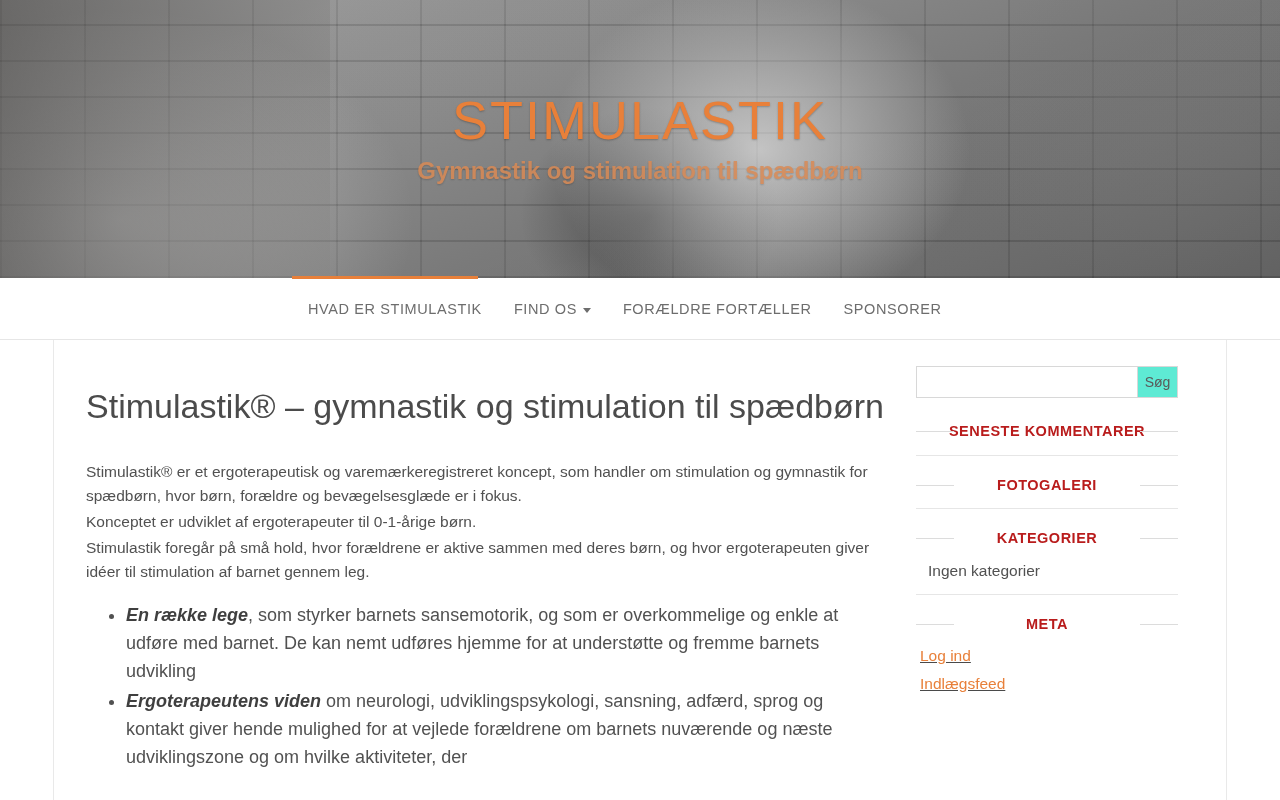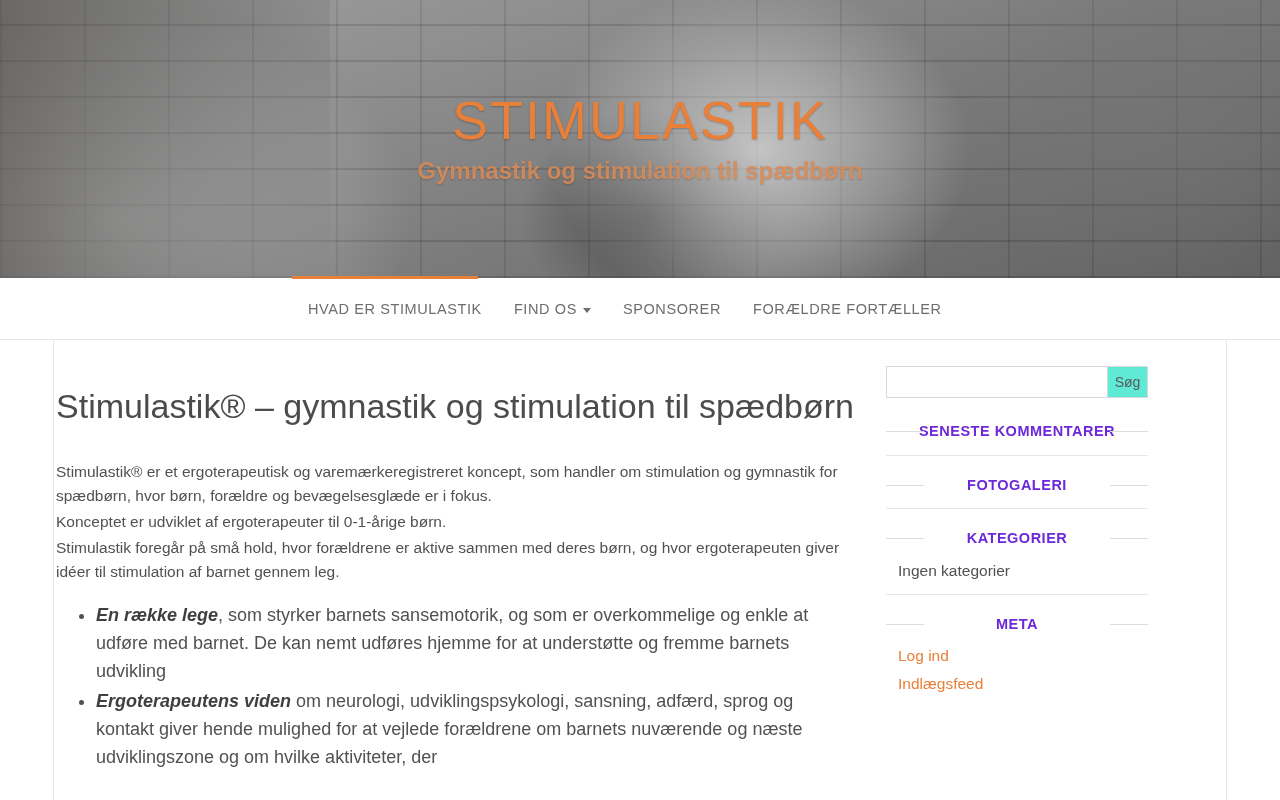--- a/index.html
+++ b/index.html
@@ -125,21 +125,21 @@
     left: 53px;
     top: 0;
     width: 1174px;
     height: 460px;
     border-left: 1px solid #e9e9e9;
     border-right: 1px solid #e9e9e9;
   }
   .content-wrap {
     position: relative;
     display: flex;
-    padding: 0 24px;
+    padding: 0 54px;
   }
   .main-col {
     width: 862px;
     padding: 28px 32px 0 32px;
   }
   .entry-title {
     font-size: 34px;
     font-weight: 400;
     line-height: 1.42;
     text-align: center;
@@ -202,21 +202,21 @@
     cursor: pointer;
     font-family: "Liberation Sans", sans-serif;
   }
   .widget { margin-bottom: 22px; }
   .widget-title {
     position: relative;
     text-align: center;
     font-size: 14.5px;
     font-weight: 700;
     letter-spacing: 0.5px;
-    color: #6d28d9;
+    color: #b91c1c;
     text-transform: uppercase;
     margin: 0 0 16px;
     line-height: 1;
   }
   .widget-title::before,
   .widget-title::after {
     content: "";
     position: absolute;
     top: 50%;
     width: 38px;
@@ -230,22 +230,23 @@
     color: #515151;
     margin: 12px;
   }
   .widget-sep {
     height: 1px;
     background: #e6e6e6;
     margin: 14px 0 0;
   }
   .meta-list {
     list-style: none;
-    margin: 12px;
+    margin: 4px;
     padding: 0;
+    text-decoration: underline;
   }
   .meta-list li { margin-bottom: 10px; }
   .meta-list a {
     font-size: 15.5px;
     color: #e8803a;
     text-decoration: none;
   }
 </style>
 </head>
 <body>
@@ -264,24 +265,24 @@
 <nav class="navbar">
   <div class="nav-accent"></div>
   <ul class="nav-list">
     <li>
       <a class="nav-link" href="#">HVAD ER STIMULASTIK</a>
     </li>
     <li>
       <a class="nav-link" href="#"><span>FIND OS</span><span class="caret"></span></a>
     </li>
     <li>
-      <a class="nav-link" href="#">SPONSORER</a>
+      <a class="nav-link" href="#">FORÆLDRE FORTÆLLER</a>
     </li>
     <li>
-      <a class="nav-link" href="#">FORÆLDRE FORTÆLLER</a>
+      <a class="nav-link" href="#">SPONSORER</a>
     </li>
   </ul>
 </nav>
 
 <div class="page">
   <div class="page-frame"></div>
   <div class="content-wrap">
 
     <main class="main-col">
       <h1 class="entry-title">Stimulastik® – gymnastik og stimulation til spædbørn</h1>

